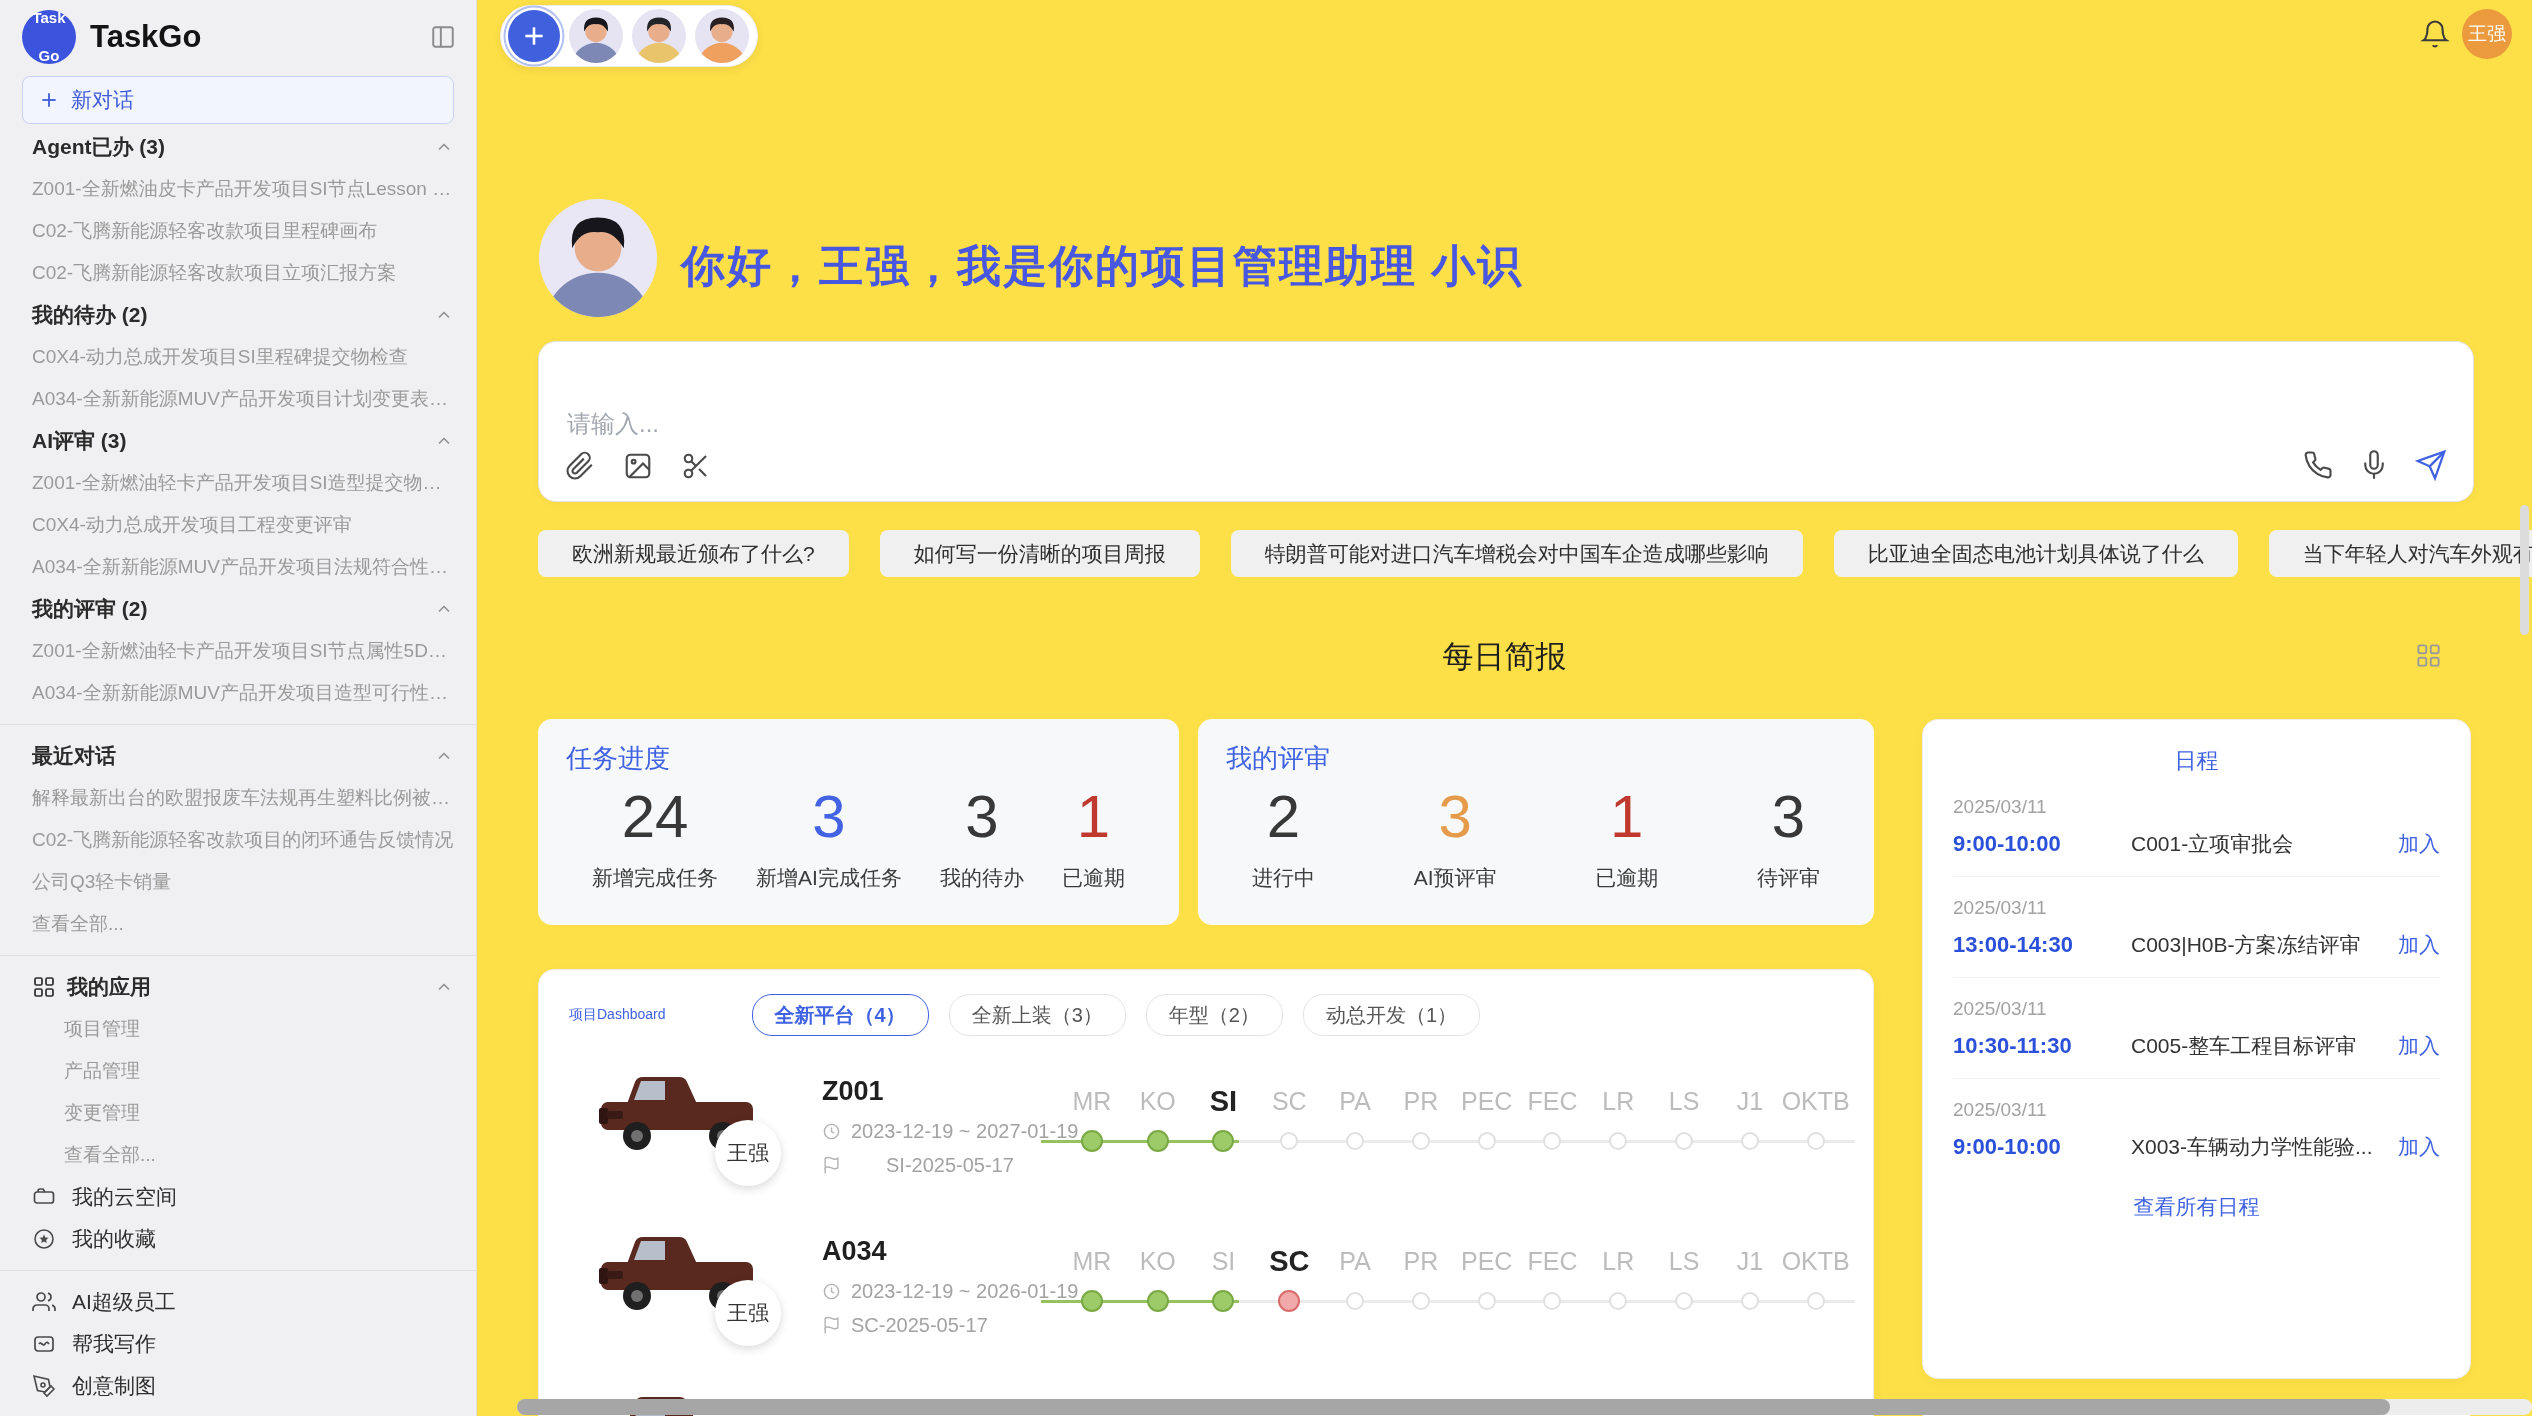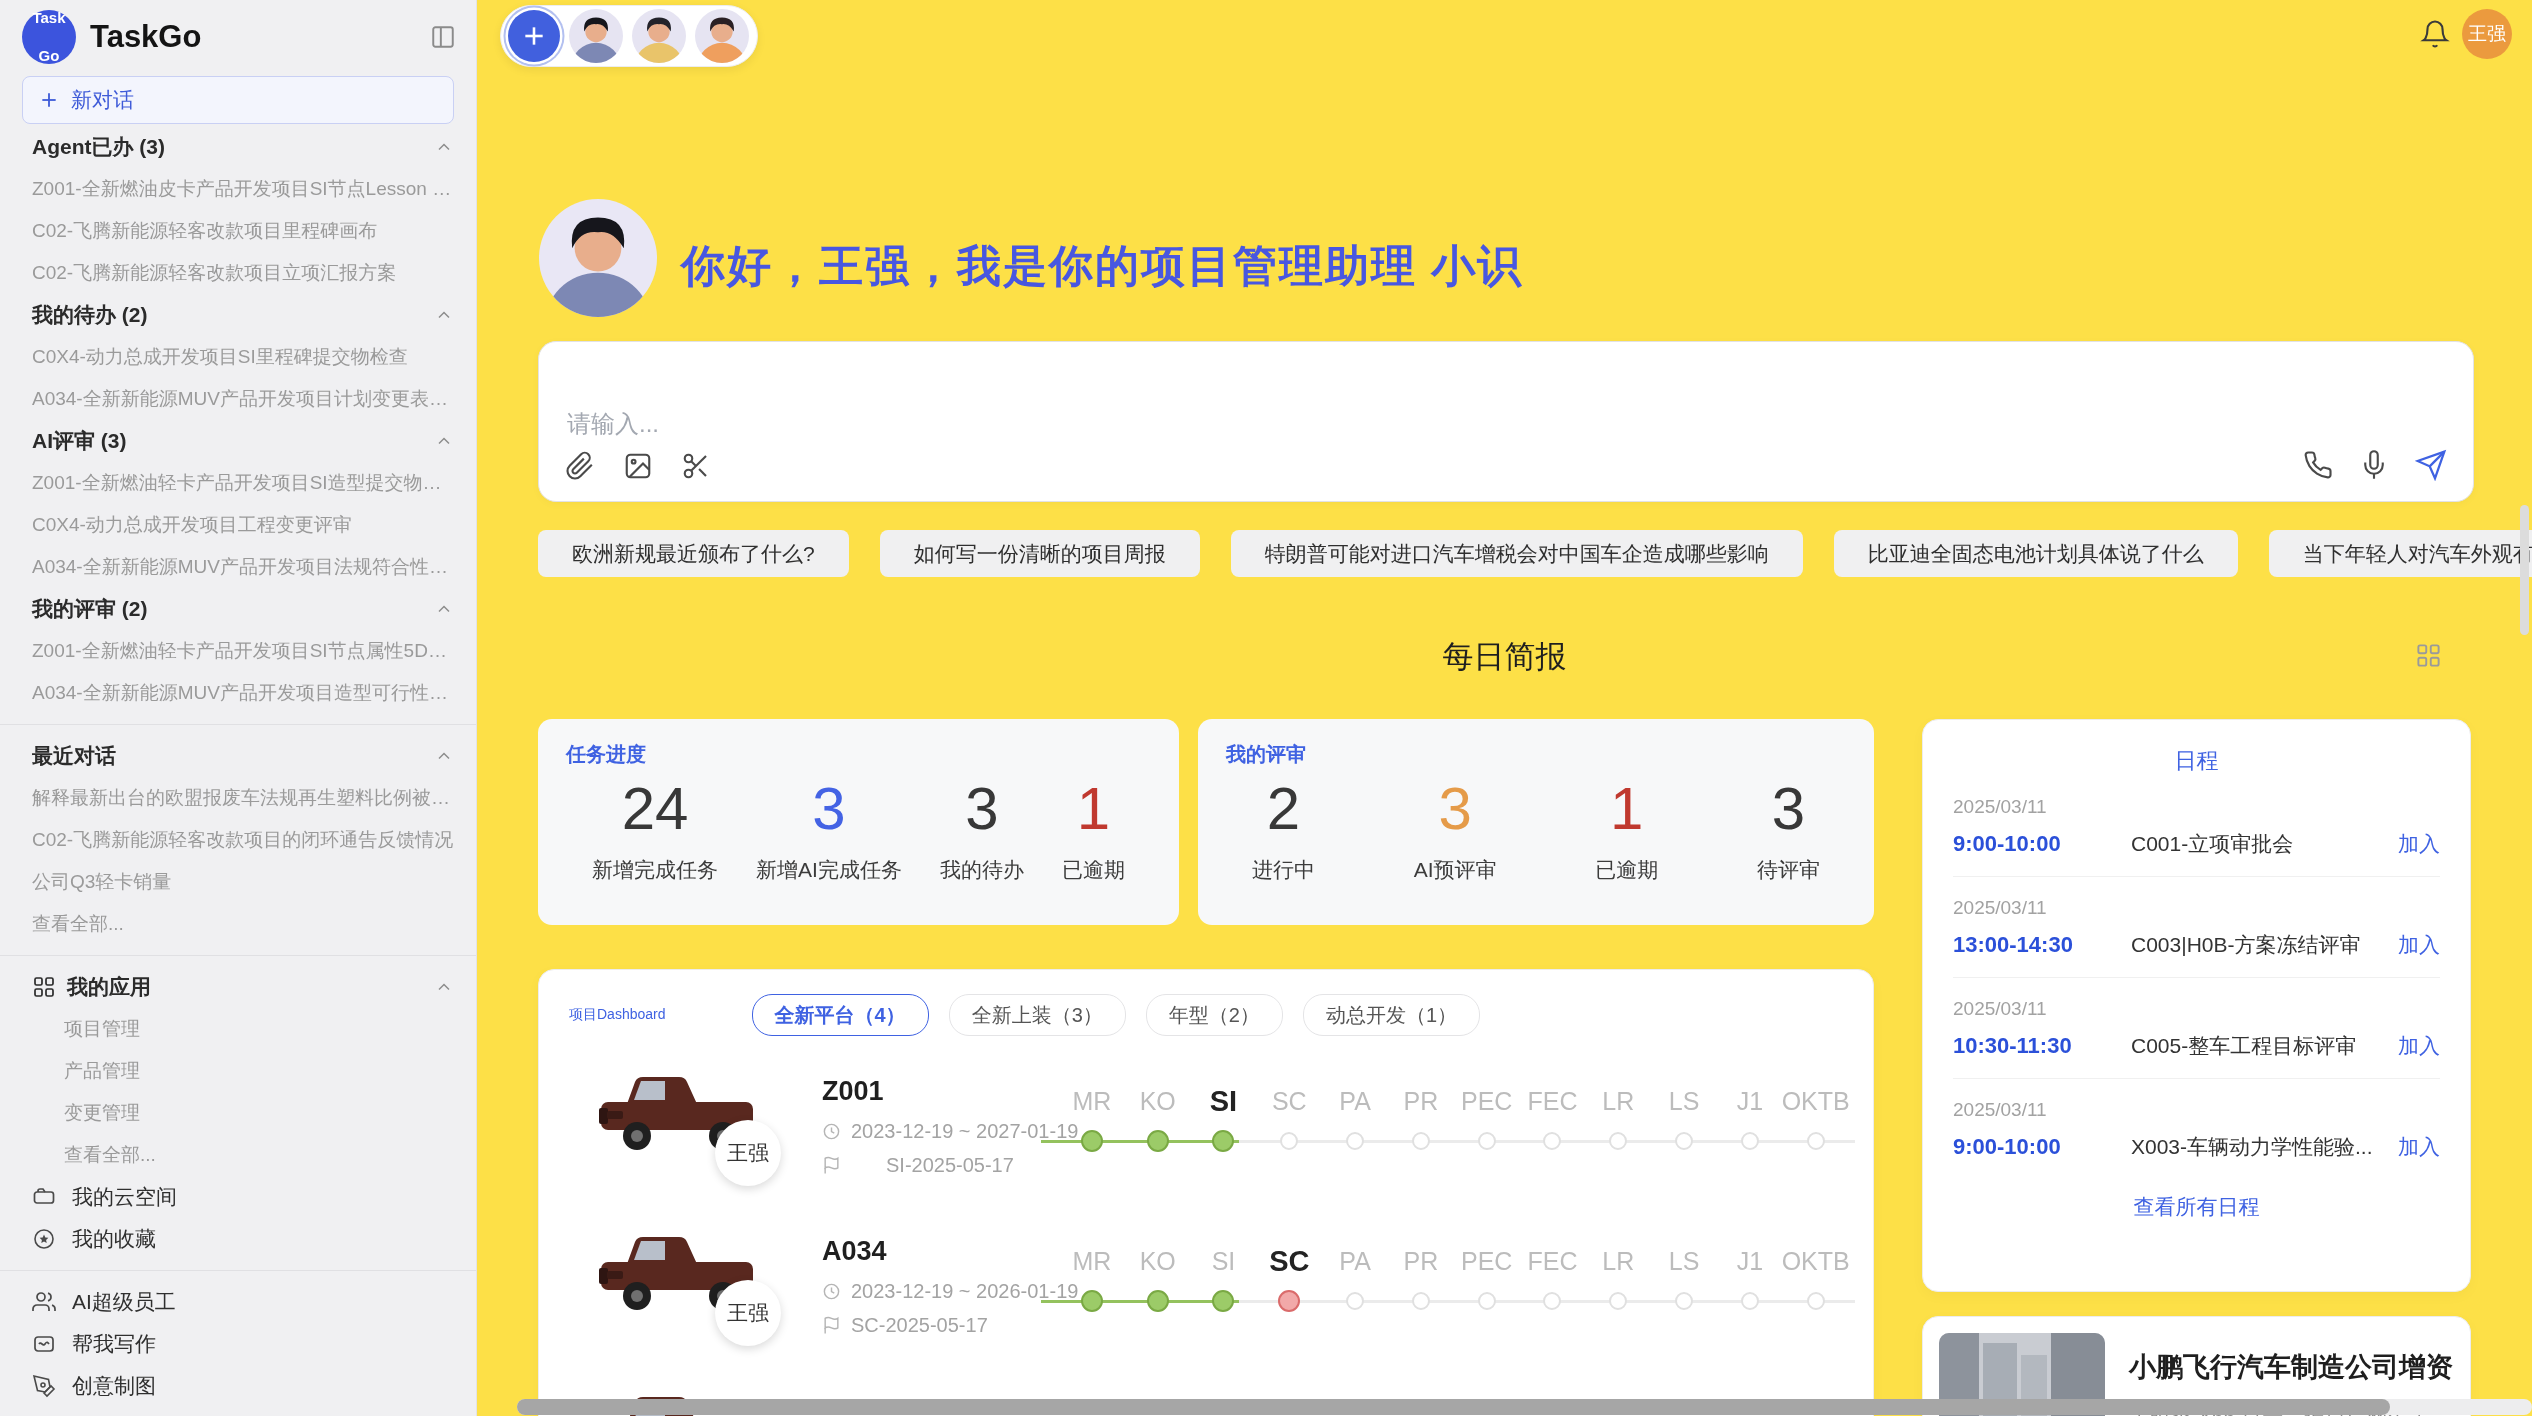--- a/index.html
+++ b/index.html
@@ -49,21 +49,21 @@
   .chips{position:absolute;left:61px;top:530px;display:flex;gap:31px}
   .chip{height:47px;padding:0 34px;background:#f0f0f1;border-radius:8px;font-size:21px;color:#2f2f2f;
         display:flex;align-items:center;white-space:nowrap;cursor:pointer}
   .brief-title{position:absolute;left:0;right:0;top:636px;text-align:center;font-size:31px;font-weight:400;color:#1f1f1f}
   .brief-grid{position:absolute;right:90px;top:642px;color:#9a9a9a;cursor:pointer}
   .cols{position:absolute;left:61px;top:719px}
   .left-col{width:1336px}
   .stats-row{display:flex;gap:19px}
   .stat-card{background:#f7f8f9;border-radius:14px;height:206px;box-sizing:border-box;padding:22px 28px}
   .stat-card.c1{width:641px}.stat-card.c2{width:676px}
-  .stat-card h3{margin:0;font-size:20px;font-weight:700;color:#3f62e2}
+  .stat-card h3{margin:0;font-size:26px;font-weight:400;color:#3f62e2}
   .stat-cols{display:flex;justify-content:space-between;padding:0 26px;margin-top:4px}
   .stat{text-align:center}
   .stat .v{font-size:60px;font-weight:500;line-height:74px}
   .stat .l{font-size:21px;color:#3c3c3c;margin-top:10px}
   .dash-card{margin-top:44px;width:1336px;height:640px;border:1px solid #ececee;border-radius:16px;background:#fff;
              position:relative;box-sizing:border-box;box-shadow:0 4px 14px rgba(0,0,0,.03);overflow:hidden}
   .dash-head{display:flex;align-items:center;padding:24px 30px}
   .dash-title{font-size:14px;font-weight:500;color:#3f62e2}
   .tabs{display:flex;gap:20px;margin-left:86px}
   .tab{height:40px;padding:0 22px;border:1px solid #e4e4e6;border-radius:20px;font-size:20px;color:#555;
@@ -82,21 +82,21 @@
   .ms-cell{width:65.8px;display:flex;flex-direction:column;align-items:center}
   .ms-label{height:34px;line-height:34px;font-size:25px;color:#bcbcbc}
   .ms-label.cur{color:#232323;font-weight:700;font-size:29px}
   .ms-dot{margin-top:12px;border-radius:50%;box-sizing:border-box;background:#fff}
   .ms-dot.done{width:22px;height:22px;background:#9ccb68;border:2px solid #7aa944}
   .ms-dot.todo{width:18px;height:18px;border:2px solid #e0e0e0;margin-top:14px}
   .ms-dot.overdue{width:22px;height:22px;background:#f2a9a9;border:2px solid #da6b6b}
   .ms-line{position:absolute;top:80px;left:-18px;width:814px;height:3px;background:#ebebeb;z-index:0}
   .ms-line-done{position:absolute;top:80px;left:-18px;width:198px;height:3px;background:#94c25e;z-index:1}
   .right-col{position:absolute;left:1384px;top:0;width:549px}
-  .sched-card{border:1px solid #ececee;border-radius:16px;background:#fff;height:573px;box-sizing:border-box;
+  .sched-card{border:1px solid #ececee;border-radius:16px;background:#fff;height:660px;box-sizing:border-box;
               padding:26px 30px 0;box-shadow:0 4px 14px rgba(0,0,0,.03)}
   .sched-title{text-align:center;font-size:22px;font-weight:500;color:#3f62e2}
   .ev{padding:20px 0 18px;border-bottom:1px solid #f0f0f0}
   .ev:last-of-type{border-bottom:none}
   .ev .d{font-size:19px;color:#a2a2a2;margin-bottom:12px}
   .ev .r{display:flex;align-items:center}
   .ev .t{width:178px;font-size:22px;font-weight:600;color:#2b50d9}
   .ev .n{flex:1;font-size:21px;color:#333;white-space:nowrap;overflow:hidden;text-overflow:ellipsis}
   .ev .j{font-size:21px;color:#3f62e2;cursor:pointer}
   .view-all{text-align:center;font-size:21px;color:#3f62e2;padding:14px 0;cursor:pointer}

